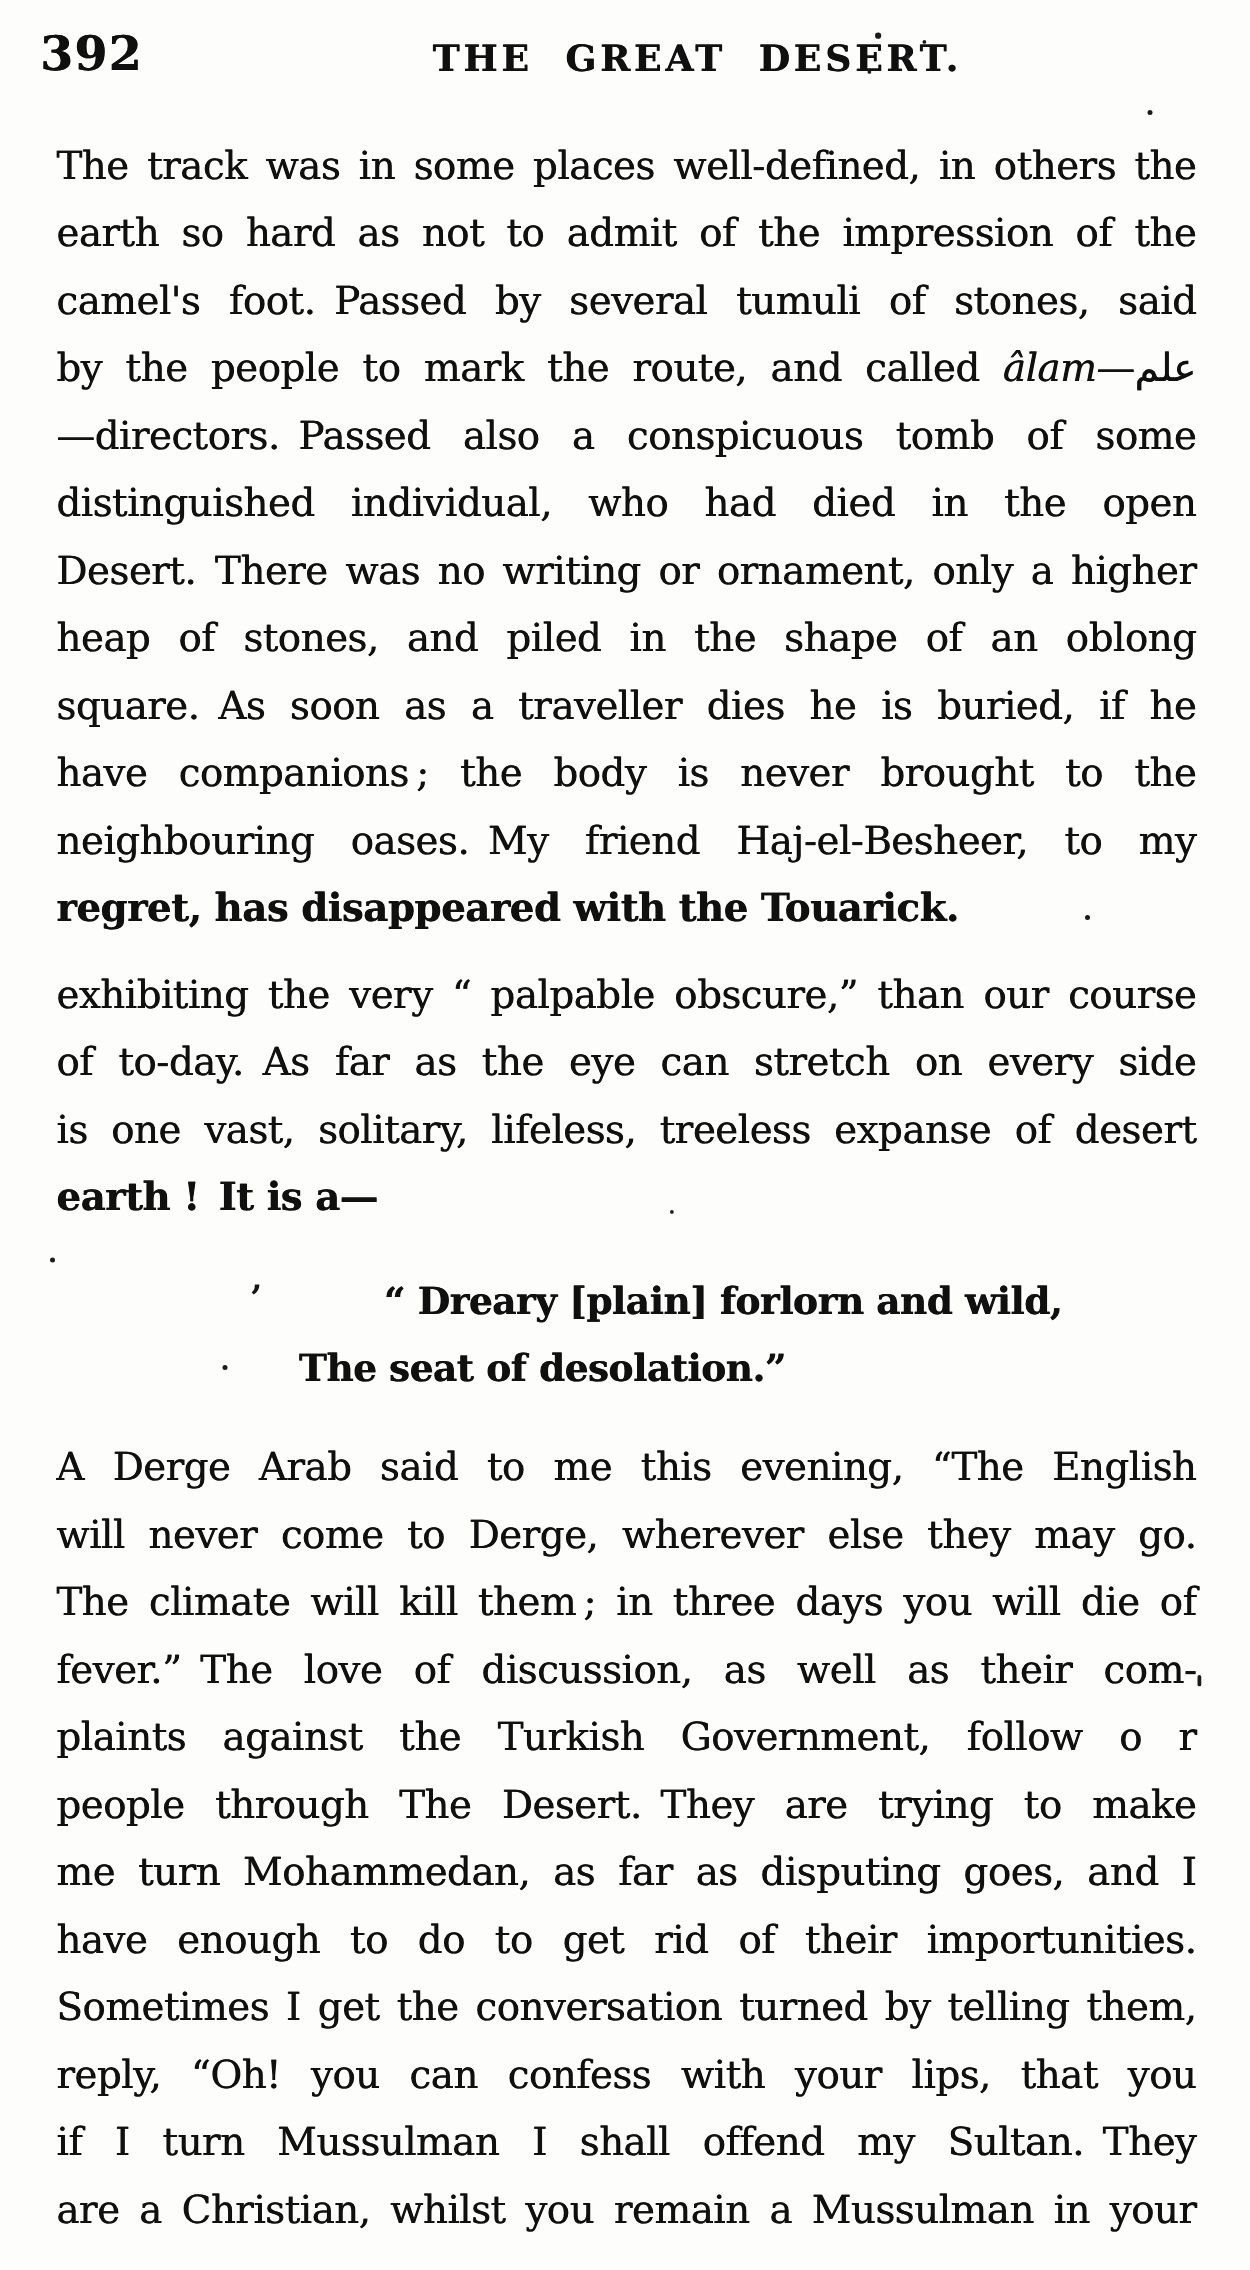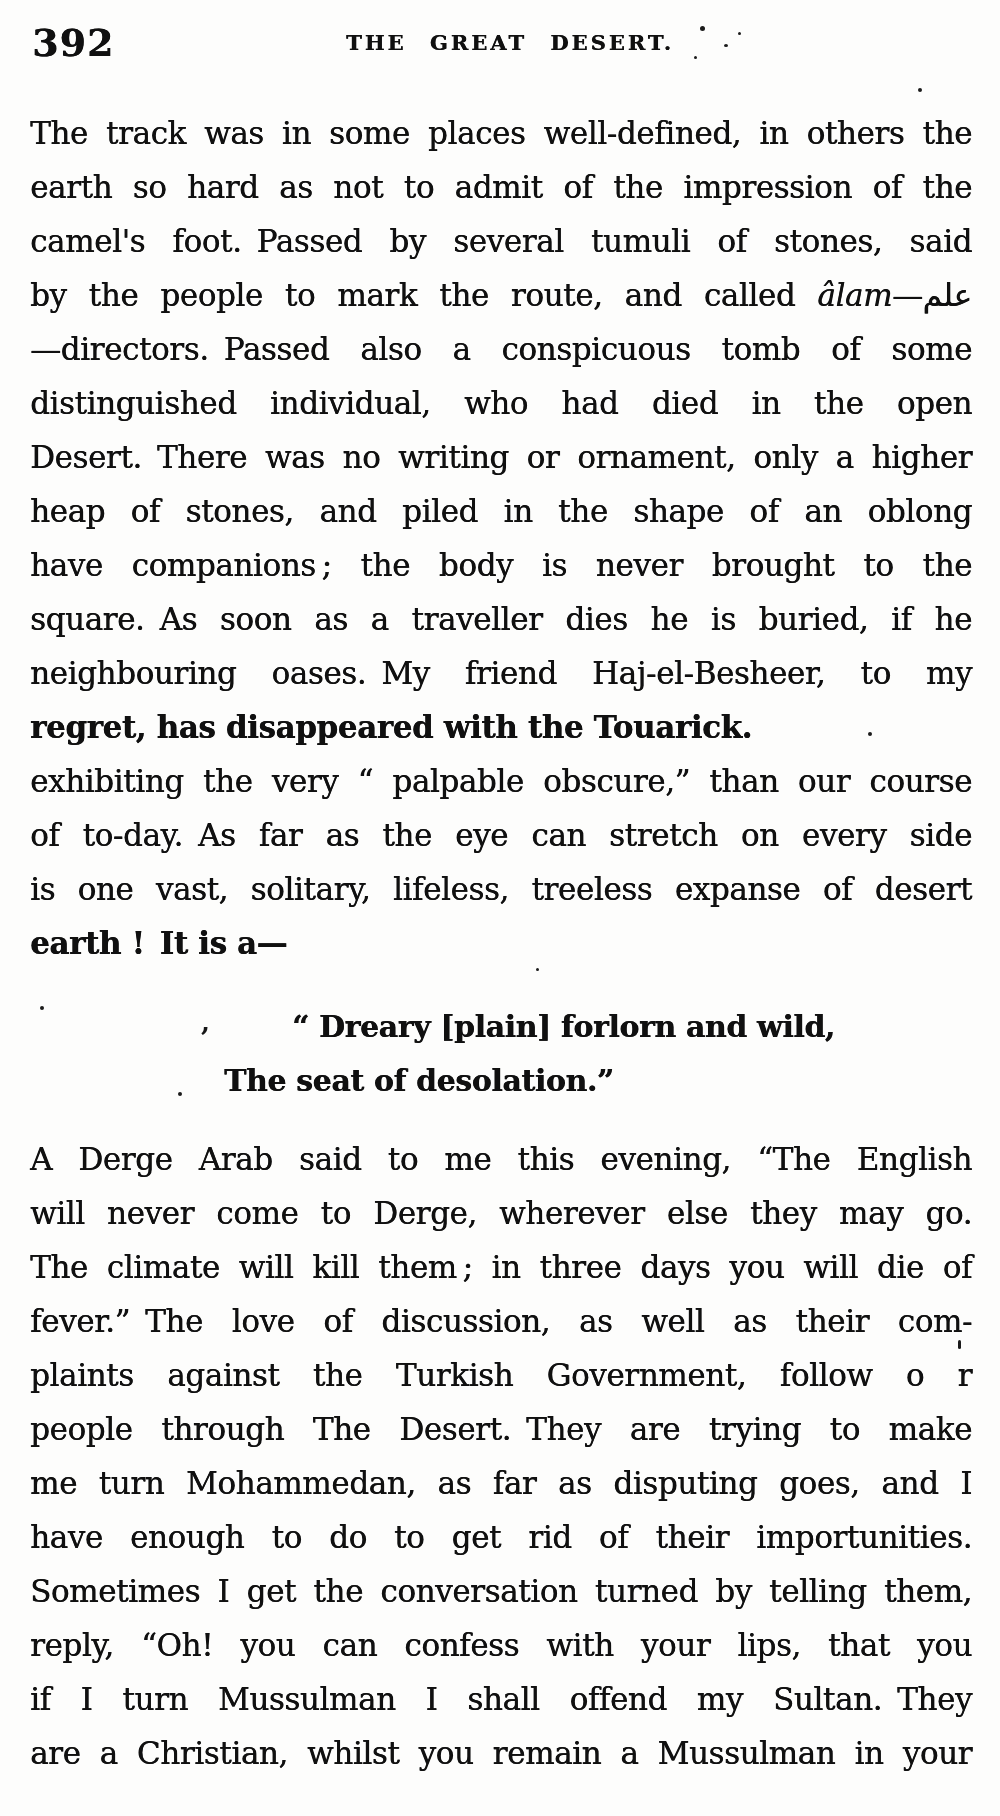--- a/index.html
+++ b/index.html
@@ -14,31 +14,31 @@
     text-shadow:0.4px 0 currentColor;
   }
   .page-inner{padding:20px 28px 0 30px;}
   .header{position:relative;height:54px;}
   .page-number{
     position:absolute;left:2px;top:0;
     font-size:38px;font-weight:bold;letter-spacing:1px;
   }
   .running-title{
     position:absolute;left:316px;top:10px;
-    font-size:21px;font-weight:bold;
+    font-size:29px;font-weight:bold;
     letter-spacing:3px;word-spacing:13px;
     white-space:nowrap;
   }
   .body-text{
     margin-top:32px;
     font-size:31px;
     line-height:54px;
     letter-spacing:-0.4px;
   }
-  .block{margin:0;}
+  .block{margin:15px;}
   .block[data-name="verse-quote"]{margin-top:30px;margin-bottom:24px;}
   .block[data-name="closing-paragraph"]{margin-top:16px;}
   .line{
     text-align:justify;
     -moz-text-align-last:justify;
     text-align-last:justify;
   }
   .line-left{
     -moz-text-align-last:left;
     text-align-last:left;
@@ -75,22 +75,22 @@
 
     <div class="block paragraph" data-name="opening-paragraph">
           <div class="line" data-name="text-line"><span data-name="text-run">The track was in some places well-defined, in others the</span></div>
           <div class="line" data-name="text-line"><span data-name="text-run">earth so hard as not to admit of the impression of the</span></div>
           <div class="line" data-name="text-line"><span data-name="text-run">camel's foot. Passed by several tumuli of stones, said</span></div>
           <div class="line" data-name="text-line"><span data-name="text-run">by the people to mark the route, and called </span><i data-name="italic-term">âlam</i><span data-name="text-run">—</span><span class="arabic" data-name="arabic-word">علم</span></div>
           <div class="line" data-name="text-line"><span data-name="text-run">—directors. Passed also a conspicuous tomb of some</span></div>
           <div class="line" data-name="text-line"><span data-name="text-run">distinguished individual, who had died in the open</span></div>
           <div class="line" data-name="text-line"><span data-name="text-run">Desert. There was no writing or ornament, only a higher</span></div>
           <div class="line" data-name="text-line"><span data-name="text-run">heap of stones, and piled in the shape of an oblong</span></div>
+          <div class="line" data-name="text-line"><span data-name="text-run">square. As soon as a traveller dies he is buried, if he</span></div>
           <div class="line" data-name="text-line"><span data-name="text-run">have companions ; the body is never brought to the</span></div>
-          <div class="line" data-name="text-line"><span data-name="text-run">square. As soon as a traveller dies he is buried, if he</span></div>
           <div class="line" data-name="text-line"><span data-name="text-run">neighbouring oases. My friend Haj-el-Besheer, to my</span></div>
           <div class="line line-left" data-name="text-line"><span data-name="text-run">regret, has disappeared with the Touarick.</span></div>
         </div>
         <div class="block paragraph" data-name="second-paragraph">
           <div class="line" data-name="text-line"><span data-name="text-run">exhibiting the very “ palpable obscure,” than our course</span></div>
           <div class="line" data-name="text-line"><span data-name="text-run">of to-day. As far as the eye can stretch on every side</span></div>
           <div class="line" data-name="text-line"><span data-name="text-run">is one vast, solitary, lifeless, treeless expanse of desert</span></div>
           <div class="line line-left" data-name="text-line"><span data-name="text-run">earth ! It is a—</span></div>
         </div>
         <div class="block quote" data-name="verse-quote">

